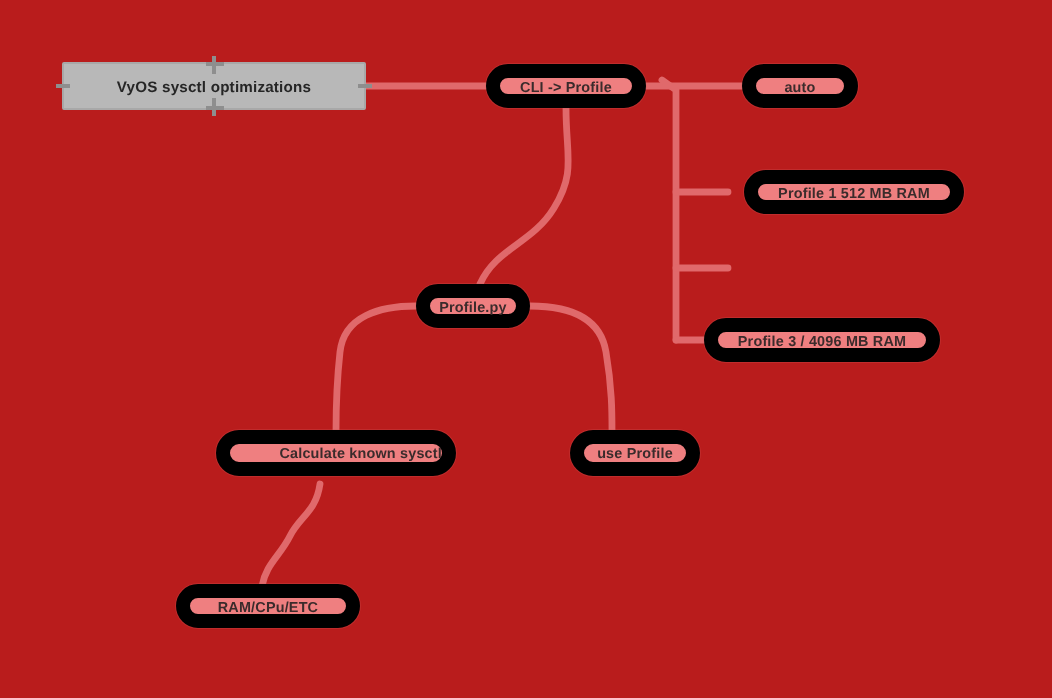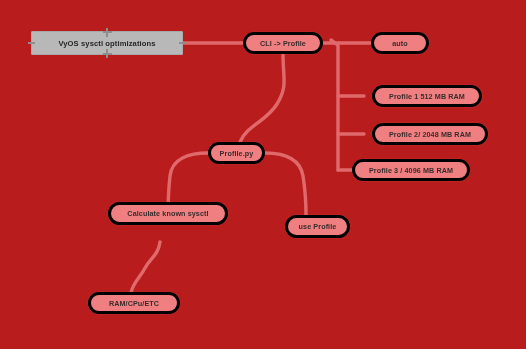--- a/index.html
+++ b/index.html
@@ -30,21 +30,21 @@
     align-items: center;
     justify-content: center;
     text-align: center;
     color: #2b2b2b;
     white-space: nowrap;
     letter-spacing: 0.1px;
   }
   .node.pill {
     background: #ef7f80;
     border-radius: 999px;
-    border: 3px solid #000000;
+    border: 7px solid #000000;
     font-size: 7.2px;
     font-weight: 600;
     color: #3a2b2b;
     box-shadow: 0 0 0 0.5px rgba(214,90,92,0.25);
   }
   .node.root {
     background: #b8b8b8;
     border: 1px solid #a8a8a8;
     border-radius: 1px;
     font-size: 7.6px;
@@ -107,33 +107,30 @@
   </div>
 
   <div class="node pill" style="left:371px; top:32px; width:58px; height:22px;">
     <span>auto</span>
   </div>
 
   <div class="node pill" style="left:372px; top:85px; width:110px; height:22px;">
     <span>Profile 1 512 MB RAM</span>
   </div>
 
-  <div class="node pill" style="left:372px; top:123px; width:116px; height:22px;">
-    <span>Profile 2/ 2048 MB RAM</span>
-  </div>
 
   <div class="node pill" style="left:352px; top:159px; width:118px; height:22px;">
     <span>Profile 3 / 4096 MB RAM</span>
   </div>
 
   <div class="node pill" style="left:208px; top:142px; width:57px; height:22px;">
     <span>Profile.py</span>
   </div>
 
-  <div class="node pill" style="left:108px; top:202px; width:120px; height:23px;">
+  <div class="node pill" style="left:108px; top:215px; width:120px; height:23px;justify-content:flex-end;">
     <span>Calculate known sysctl</span>
   </div>
 
   <div class="node pill" style="left:275px; top:215px; width:65px; height:23px;margin-left:10px;">
     <span>use Profile</span>
   </div>
 
   <div class="node pill" style="left:88px; top:292px; width:92px; height:22px;">
     <span>RAM/CPu/ETC</span>
   </div>

